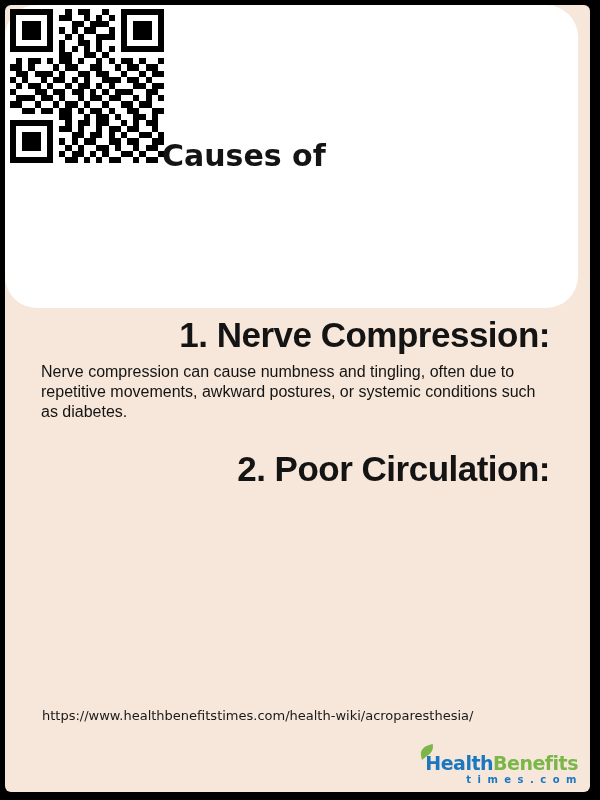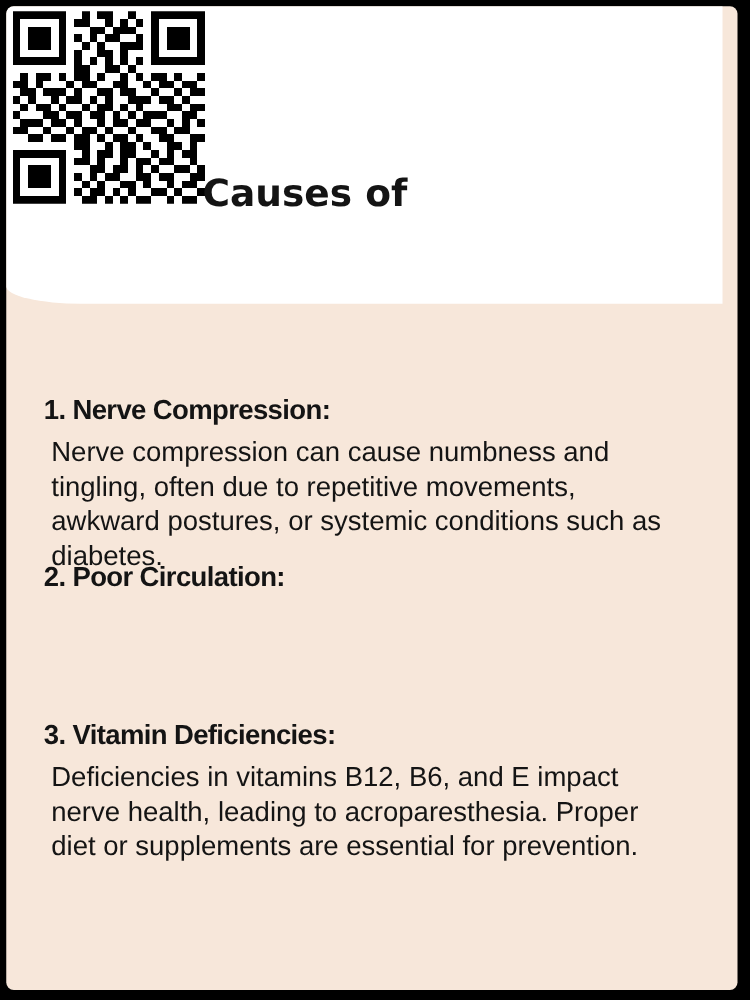--- a/index.html
+++ b/index.html
@@ -3,38 +3,38 @@
 <meta charset="utf-8">
 <style>
   html,body{margin:0;padding:0;}
   body{width:600px;height:800px;font-family:"Liberation Sans",sans-serif;}
 
   .page{position:relative;width:600px;height:800px;background:var(--frame_black,#000);}
   .inner{position:absolute;left:5px;top:5px;right:10px;bottom:8px;
          background:var(--panel_peach,#f7e7da);border-radius:6px;overflow:hidden;}
 
   
-  .header{position:absolute;left:0;top:0;right:12px;height:238px;
+  .header{position:absolute;left:0;top:0;right:12px;height:303px;
           background:var(--header_white,#fff);
-          border-bottom-left-radius:60px 14px;}
+          border-bottom-left-radius:60px 14px;border-radius:32px;}
 
   .qr{position:absolute;left:5px;top:4px;width:154px;height:154px;fill:#000;}
 
   .pre-title{position:absolute;left:157px;top:133px;
              font-family:"DejaVu Sans",sans-serif;font-weight:bold;
              font-size:30px;color:var(--text_black,#111);white-space:nowrap;}
   .main-title{position:absolute;left:38px;top:172px;
               font-family:"DejaVu Sans",sans-serif;font-weight:bold;
               font-size:56px;letter-spacing:-1px;color:var(--accent_brown,#b7855e);
               white-space:nowrap;}
 
   .cause{position:absolute;left:30px;right:40px;}
-  .cause h2{margin:0 0 7px 0;font-size:22px;font-weight:bold;letter-spacing:-0.5px;
-            color:var(--text_black,#111);font-family:"Liberation Sans",sans-serif;}
-  .cause p{margin:0 0 0 6px;font-size:22px;line-height:1.25;max-width:508px;
+  .cause h2{margin:0 0 7px 0;font-size:35px;font-weight:bold;letter-spacing:-0.5px;
+            color:var(--text_black,#111);font-family:"Liberation Sans",sans-serif;text-align:right;}
+  .cause p{margin:0 0 0 6px;font-size:16px;line-height:1.25;max-width:508px;
            color:var(--text_black,#111);}
   .cause-1{top:310px;}
   .cause-2{top:444px;}
   .cause-3{top:570px;}
 
   .source-url{position:absolute;left:37px;top:703px;
               font-family:"DejaVu Sans",sans-serif;font-size:13px;
               color:#191919;white-space:nowrap;}
 
   .logo{position:absolute;right:12px;top:748px;text-align:right;}
@@ -389,21 +389,26 @@
 
     <section class="cause cause-1">
       <h2>1. Nerve Compression:</h2>
       <p>Nerve compression can cause numbness and tingling, often due to repetitive movements, awkward postures, or systemic conditions such as diabetes.</p>
     </section>
 
     <section class="cause cause-2">
       <h2>2. Poor Circulation:</h2>
     </section>
 
-    <section class="cause cause-3">
-      <h2>3. Vitamin Deficiencies:</h2>
-      <p>Deficiencies in vitamins B12, B6, and E impact nerve health, leading to acroparesthesia. Proper diet or supplements are essential for prevention.</p>
-    </section>
-
-
+
+    <div class="source-url">https://www.healthbenefitstimes.com/health-wiki/acroparesthesia/</div>
+
+    <div class="logo">
+      <div class="logo-main">
+        <svg class="leaf" viewBox="0 0 17 14" xmlns="http://www.w3.org/2000/svg">
+          <path d="M1 13 Q0 2 10 1 Q16 0.5 16 1 Q15 9 6 11 Q3 11.8 1 13 Z" fill="#7ab648"></path>
+        </svg><span class="logo-health">Health</span><span class="logo-benefits">Benefits</span>
+      </div>
+      <div class="logo-tagline">t i m e s . c o m</div>
+    </div>
 
   </div>
 </div>
 
 </body></html>

